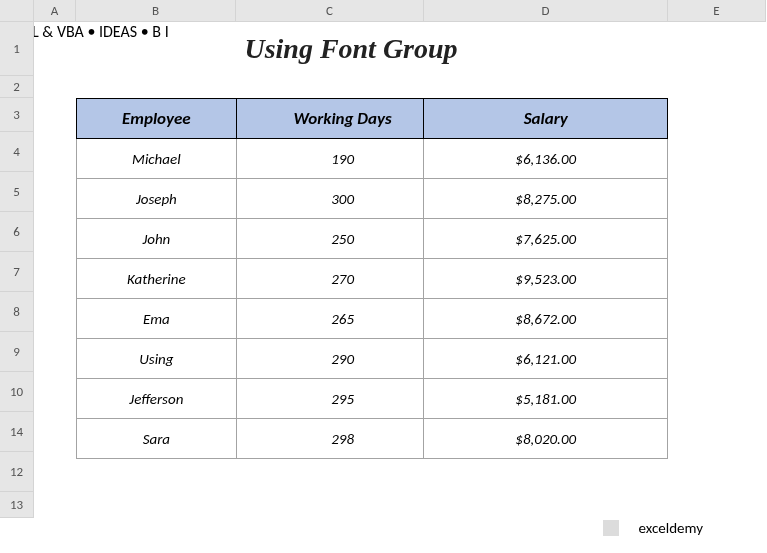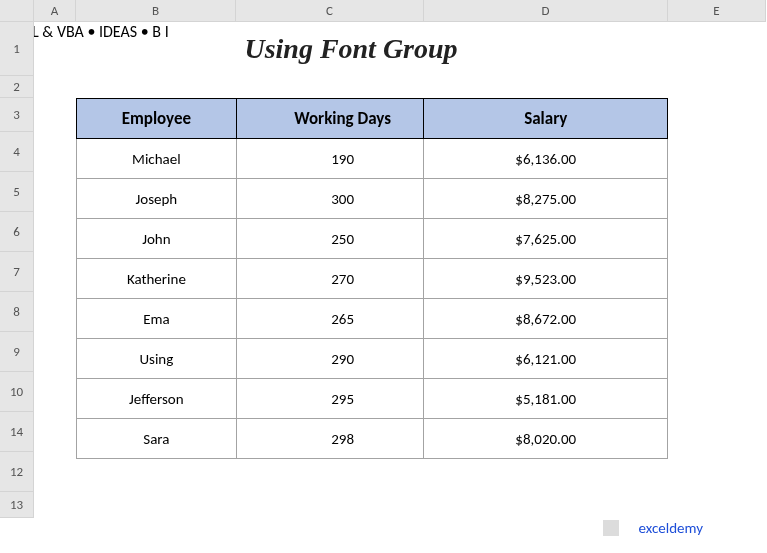--- a/index.html
+++ b/index.html
@@ -86,20 +86,21 @@
       display: flex;
       align-items: center;
       justify-content: center;
       font-size: 18px;
       font-weight: bold;
       color: #222;
     }
     .table-wrap {
       margin-left: 42px;
       width: 592px;
+      font-style: italic;
     }
     table {
       border-collapse: collapse;
       width: 100%;
     }
     th {
       background: #b4c6e7;
       font-size: 17px;
       font-weight: bold;
       height: 40px;
@@ -115,21 +116,21 @@
       color: #000;
     }
     .col-b { width: 160px; }
     .col-c { width: 188px; padding-left: 26px; }
     .col-d { width: 244px; }
     .watermark {
       position: absolute;
       right: 64px;
       bottom: 16px;
       font-size: 15px;
-      color: #1d4ed8;
+      color: #000000;
       display: flex;
       align-items: center;
       gap: 20px;
     }
     .watermark .logo {
       width: 16px;
       height: 16px;
       background: #dcdcdc;
       position: relative;
     }

